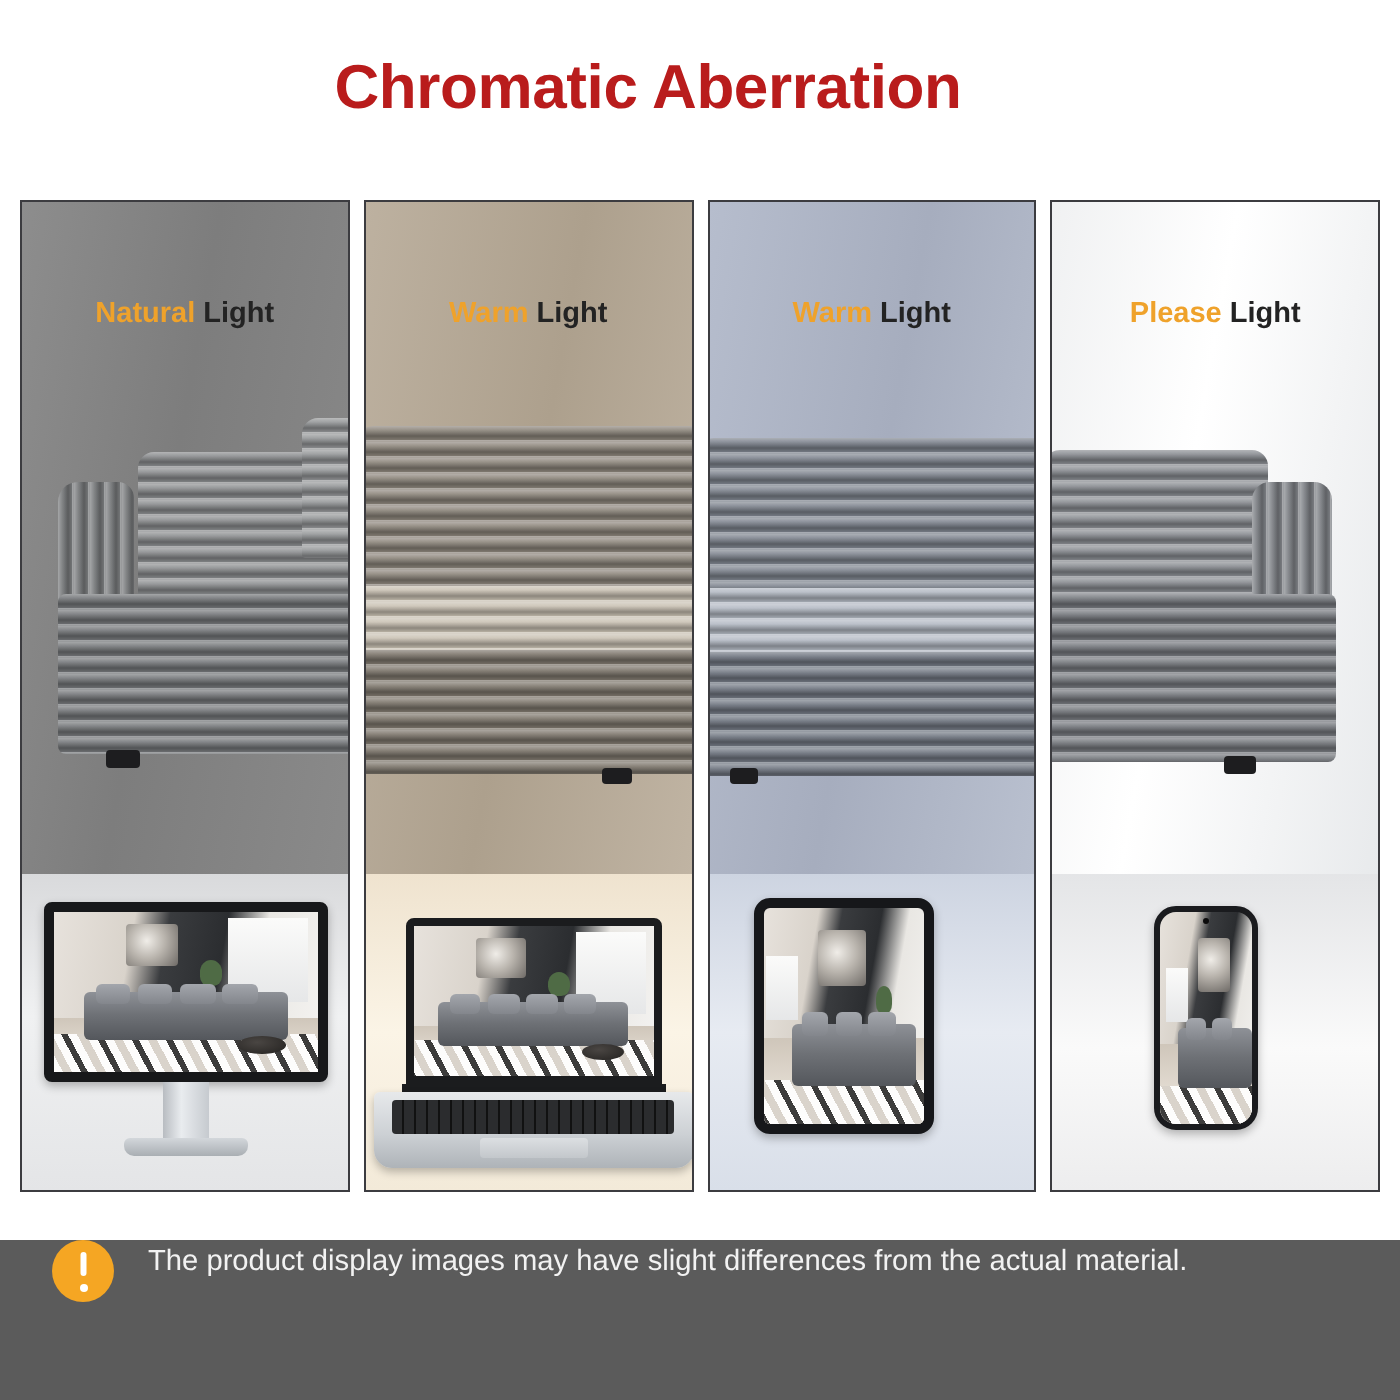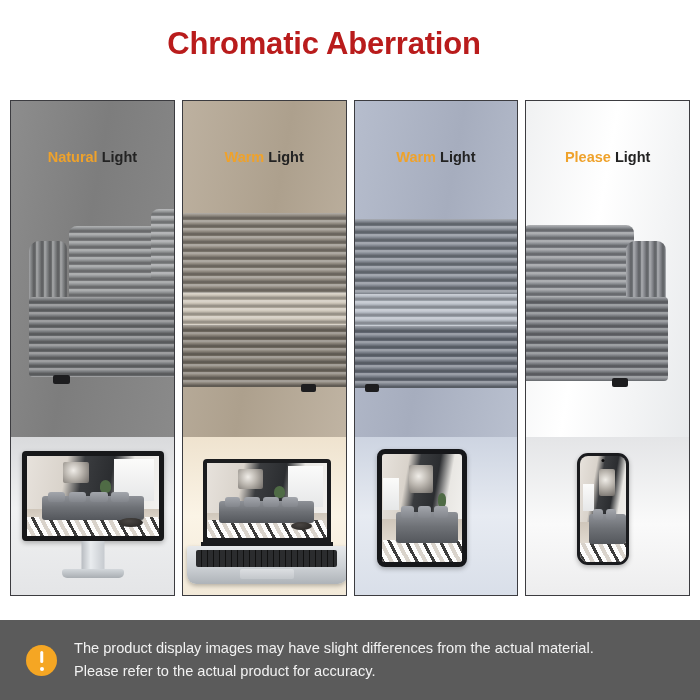--- a/index.html
+++ b/index.html
@@ -145,21 +145,20 @@
     box-shadow: 0 2px 5px rgba(0,0,0,.28); }
   .ph-cam { position:absolute; top:3px; left:50%; transform:translateX(-50%);
     width:3px; height:3px; border-radius:50%; background:#0b0b0c; z-index:3; }
 
   
   .notice {
     position: absolute;
     left: 0; bottom: 0; width: 700px; height: 80px;
     background: #5b5b5b;
     display: flex;
-    align-items: center;
     padding: 0 26px;
     gap: 17px;
   }
   .warn-icon {
     flex: 0 0 auto;
     width: 31px; height: 31px;
     border-radius: 50%;
     background: #f5a623;
     position: relative;
   }
@@ -335,17 +334,16 @@
         </div>
       </div>
     </div>
 
   </div>
 
   <div class="notice">
     <div class="warn-icon"></div>
     <div class="notice-text">
       <div>The product display images may have slight differences from the actual material.</div>
-      <div>Please refer to the actual product for accuracy.</div>
     </div>
   </div>
 
 </div>
 
 </body></html>

